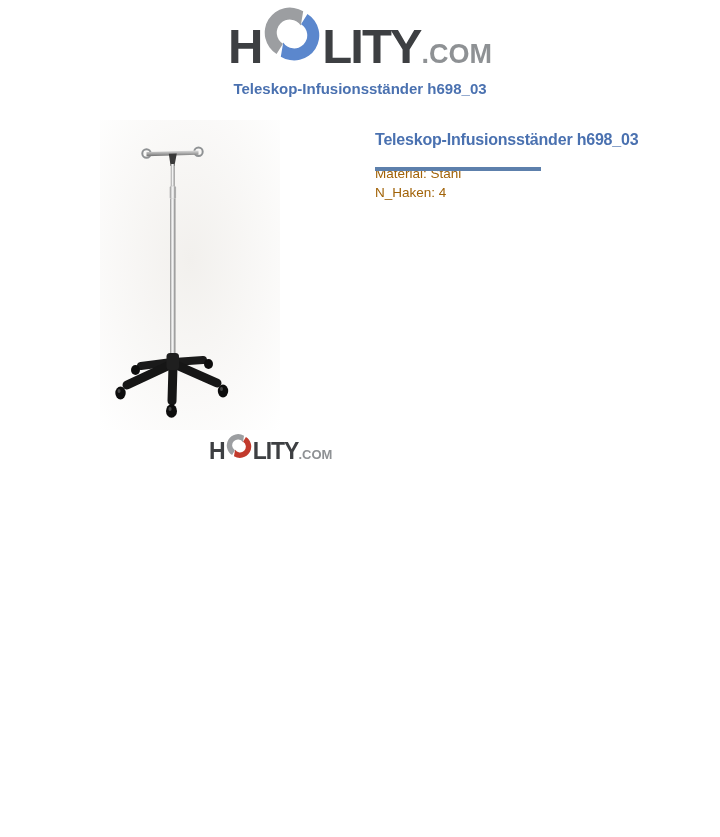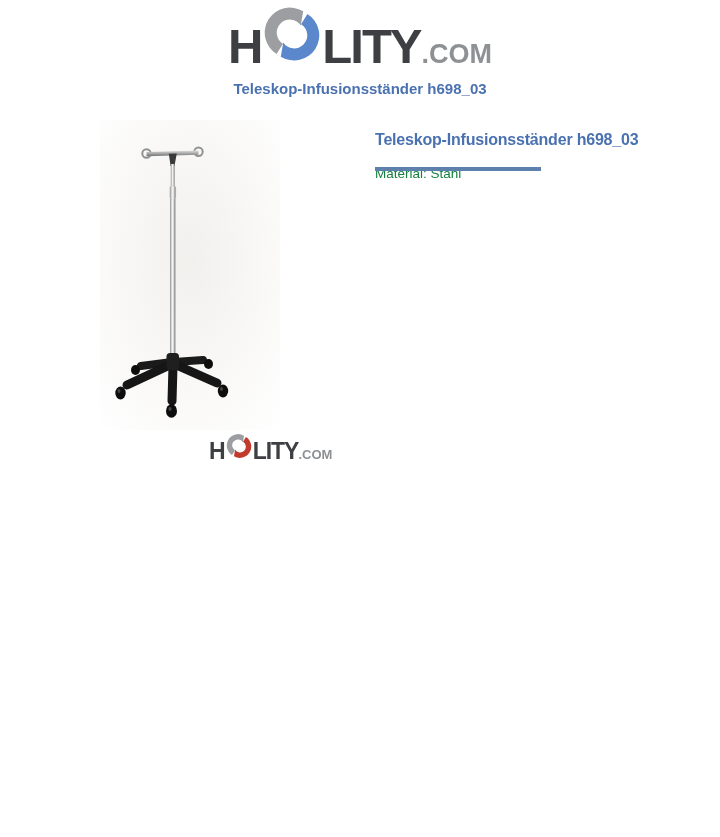--- a/index.html
+++ b/index.html
@@ -108,22 +108,23 @@
         <ellipse cx="19" cy="271" rx="1.5" ry="2" fill="#454545"></ellipse>
         <ellipse cx="121.5" cy="269" rx="1.5" ry="2" fill="#454545"></ellipse>
         <ellipse cx="70" cy="289" rx="1.6" ry="2.1" fill="#454545"></ellipse>
       </g>
     </svg>
   </figure>
 
   <section class="detail-col">
     <h2 class="product-title" style="color: rgb(74, 113, 176);">Teleskop-Infusionsständer h698_03</h2>
     <div class="divider" style="background-color: rgb(93, 128, 172);"></div>
-    <div class="specs" style="color: #15803d;">
+    <div class="specs" style="color: #a16207;">
       <div class="spec-line">Material: Stahl</div>
+      <div class="spec-line">N_Haken: 4</div>
     </div>
   </section>
 
   <div class="watermark-row">
     <span class="wm-letter" style="color: rgb(61, 63, 66);">H</span>
     <svg class="wm-o" width="26" height="26" viewBox="-30 -30 60 60">
       <g transform="rotate(-58)">
         <path d="M -26,0 A 26,26 0 0 1 26,0 L 12.2,5.7 A 13.5,13.5 0 1 0 -13.5,0 Z" transform="translate(0,-2.6)" fill="#9c9ea1" style="fill: rgb(156, 158, 161);"></path>
         <path d="M 26,0 A 26,26 0 0 1 -26,0 L -12.2,-5.7 A 13.5,13.5 0 1 0 13.5,0 Z" transform="translate(0,2.6)" fill="#c23a2c" style="fill: rgb(194, 58, 44);"></path>
       </g>

